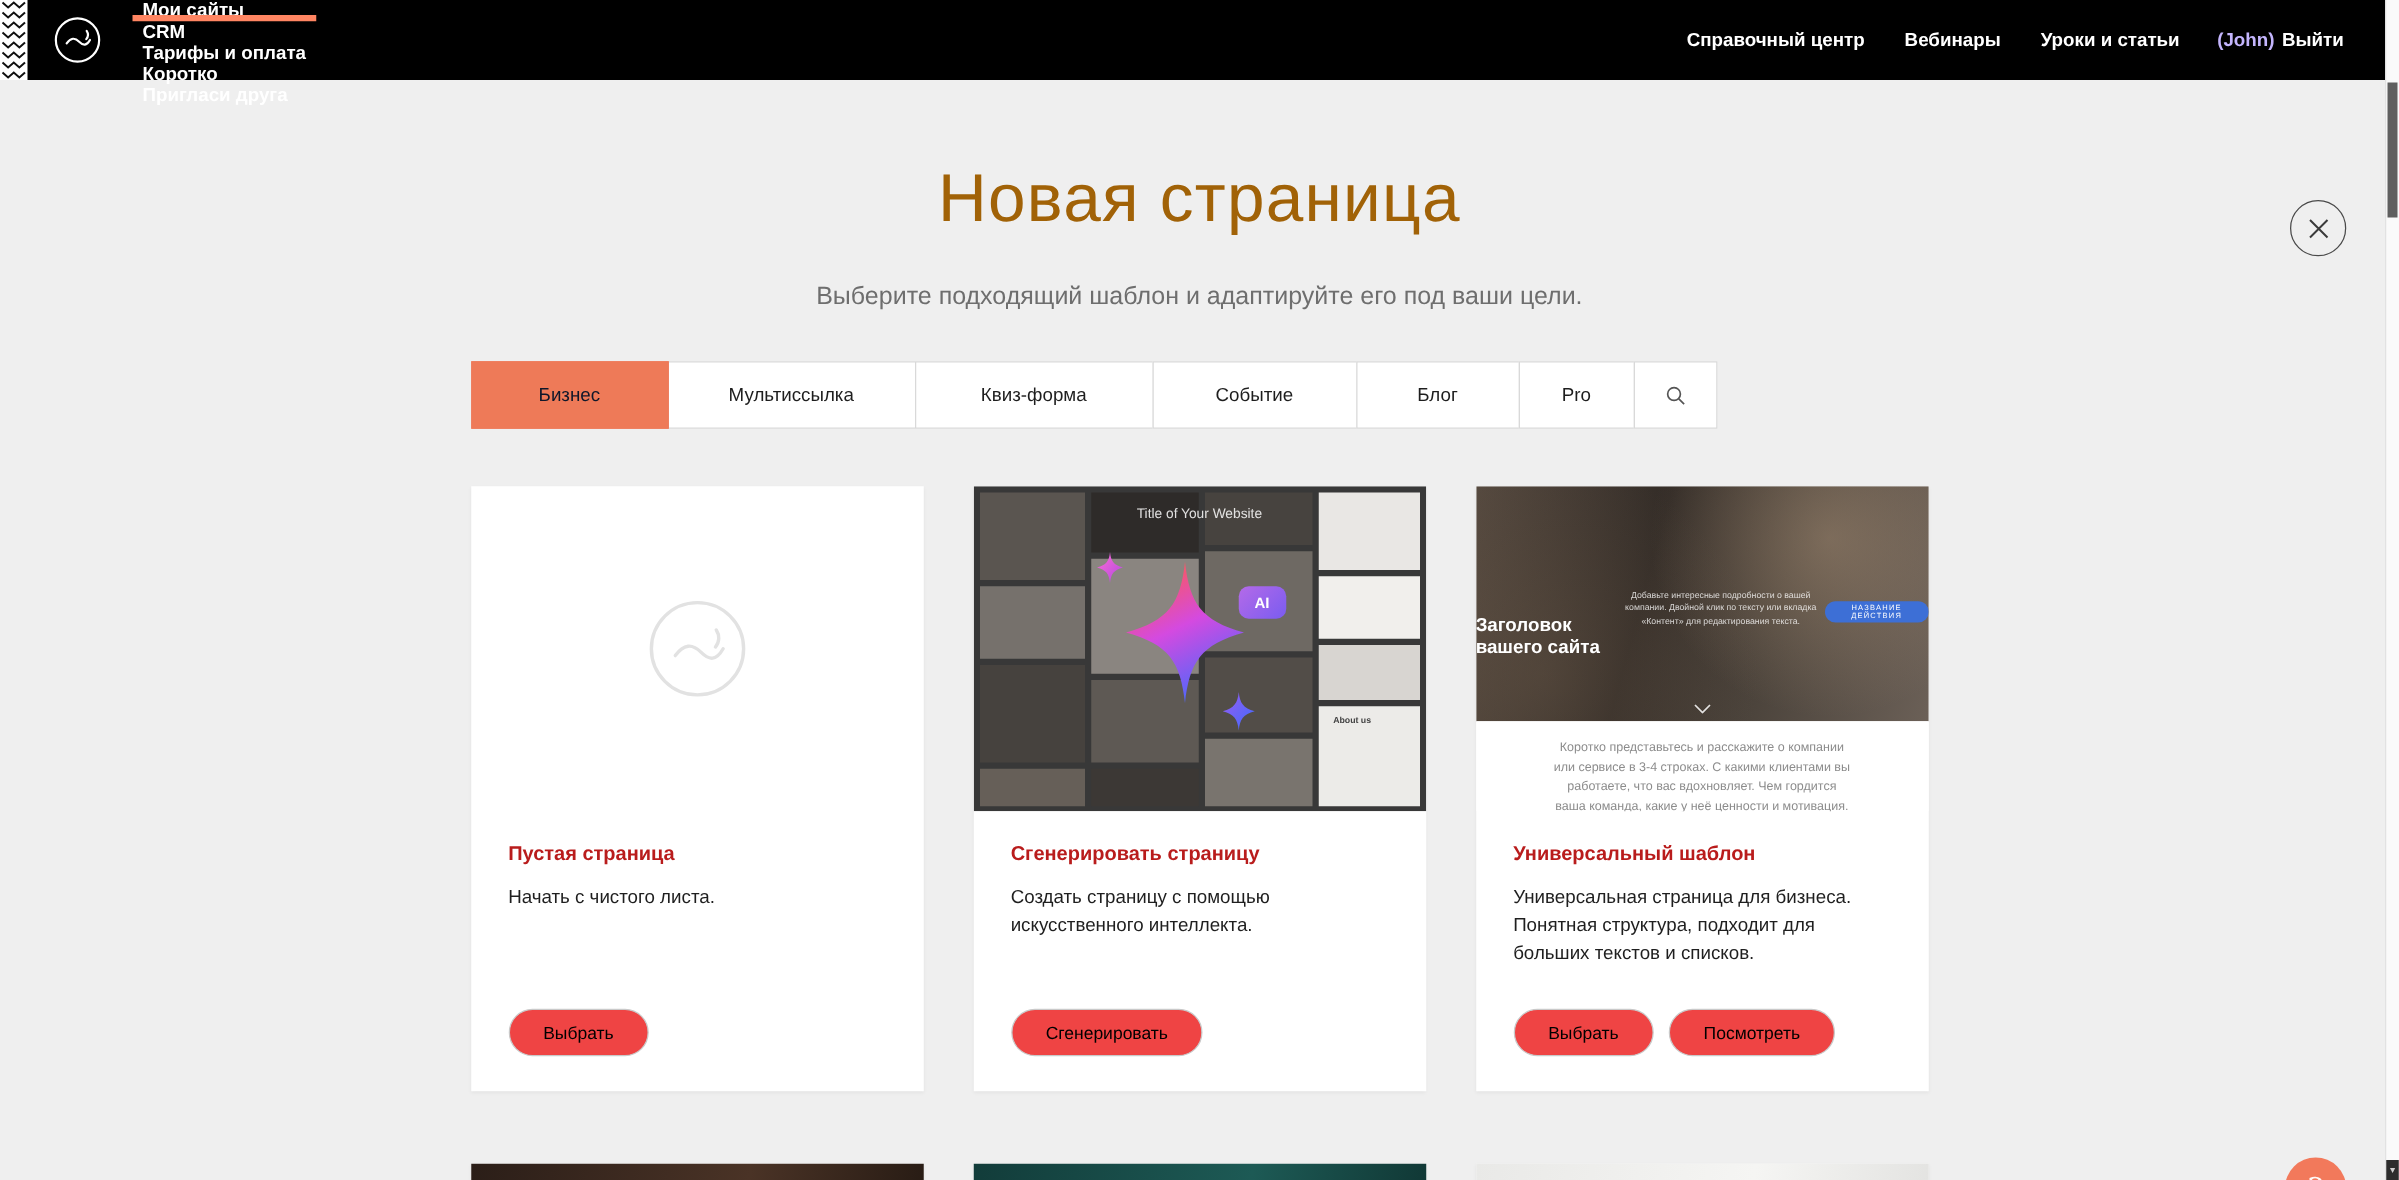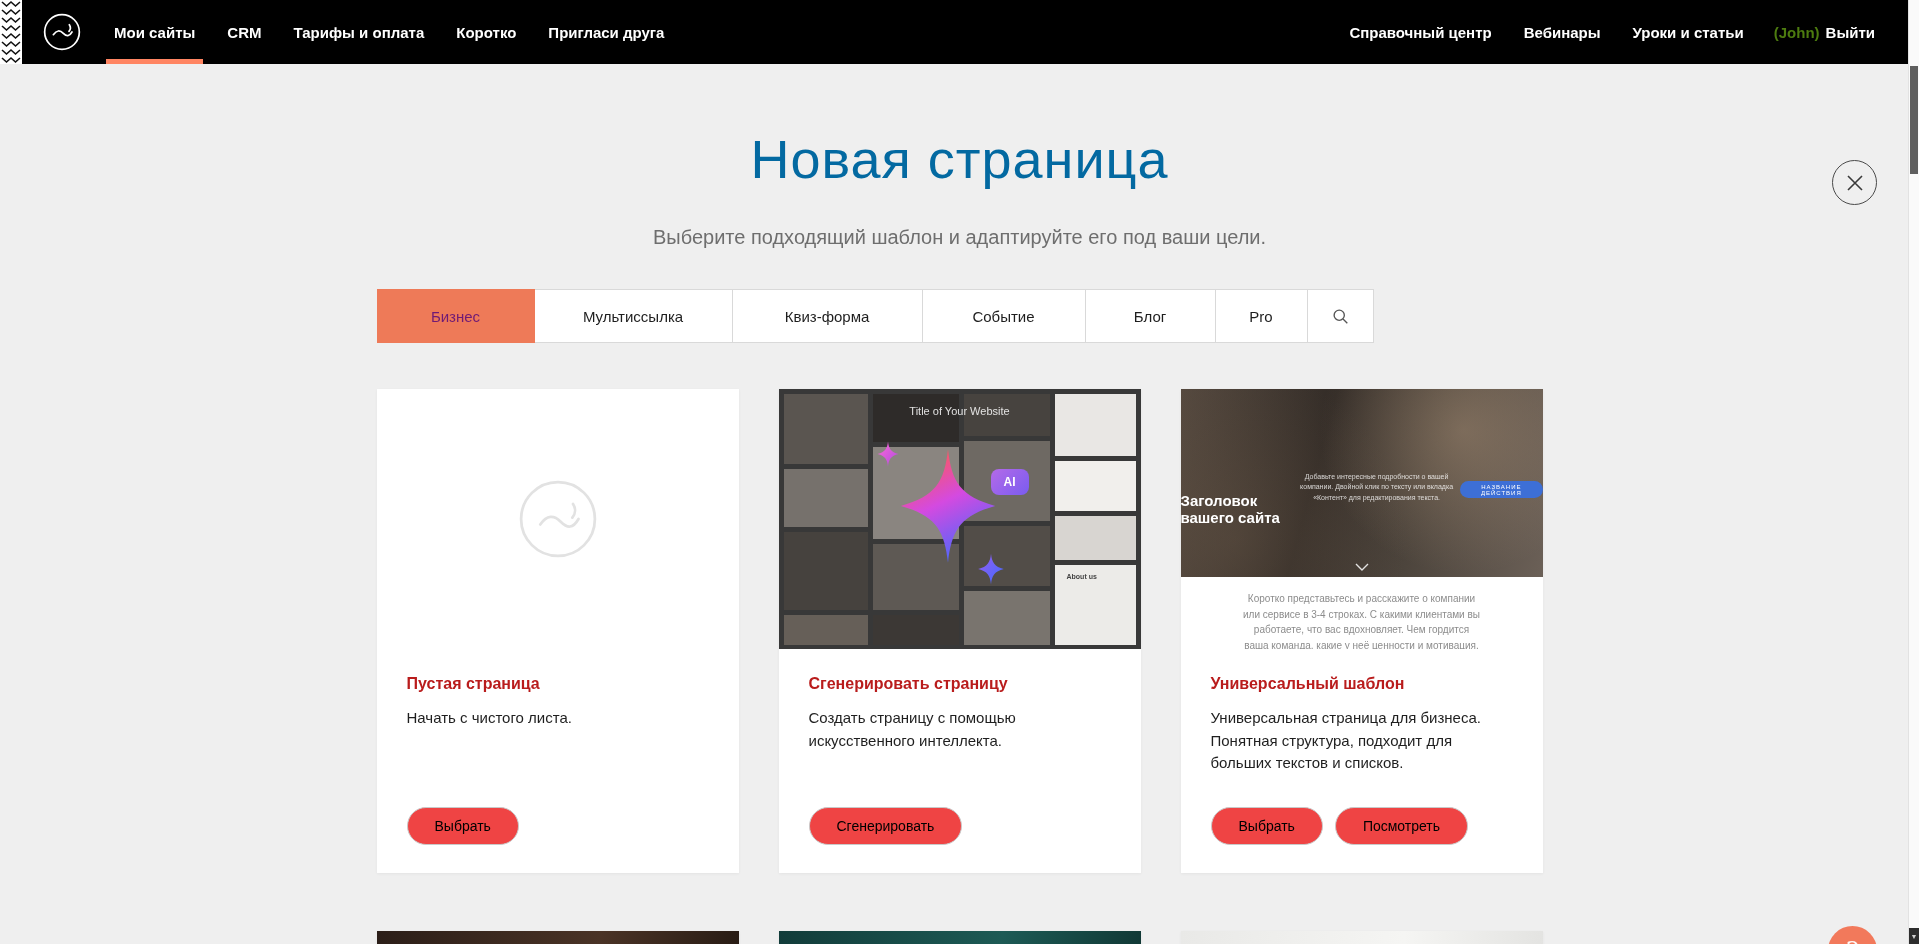--- a/index.html
+++ b/index.html
@@ -6,49 +6,49 @@
   html, body { width: 1919px; height: 944px; overflow: hidden; background: #efefef;
     font-family: "Liberation Sans", sans-serif; }
 
   
   .navbar { position: relative; z-index: 5; display: flex; align-items: stretch;
     height: 64px; background: #000; color: #fff; }
   .zigzag { width: 22px; height: 64px; background: #fff; flex: none; }
   .logo-wrap { display: flex; align-items: center; margin-left: 20px; flex: none; }
   .logo-svg { width: 40px; height: 40px; color: #fff; }
   .nav-group { display: flex; align-items: stretch; }
-  .nav-left { margin-left: 16px; }
+  .nav-left { margin-left: 16px; flex-direction: column; }
   .nav-right { margin-left: auto; padding-right: 30px; }
   .nav-item { position: relative; display: flex; align-items: center; padding: 0 16px;
     font-size: 15px; font-weight: 600; color: #fff; cursor: pointer; white-space: nowrap; }
   .nav-item--active .active-bar { position: absolute; left: 8px; right: 8px; bottom: 0;
     height: 5px; background: #ff8562; }
   .nav-user { display: flex; align-items: center; padding: 0 14px; font-size: 15px;
     font-weight: 600; cursor: pointer; white-space: nowrap; }
-  .nav-user .uname { color: #4d7c0f; margin-right: 6px; }
+  .nav-user .uname { color: #c4b5fd; margin-right: 6px; }
 
   
   .main { position: relative; height: 880px; background: #efefef; }
   .close-btn { position: absolute; top: 32px; right: 42px; width: 45px; height: 45px;
     border-radius: 50%; border: 1.5px solid #4a4a4a; background: transparent; color: #3a3a3a;
     display: flex; align-items: center; justify-content: center; cursor: pointer; }
   .close-btn svg { width: 18px; height: 18px; }
 
   .page-title { margin-top: 64px; text-align: center; font-size: 54px; font-weight: 300;
-    letter-spacing: 1px; color: #0369a1; }
+    letter-spacing: 1px; color: #a16207; }
   .page-subtitle { margin-top: 36px; text-align: center; font-size: 20px; font-weight: 300;
     color: #6e6e6e; }
 
   
   .tabs { width: 1166px; margin: 40px auto 0; display: flex; height: 54px; }
   .tab { background: #fff; border: 1px solid #d9d9d9; margin-left: -1px; display: flex;
     align-items: center; justify-content: center; font-size: 15px; color: #1e1e1e;
     cursor: pointer; position: relative; }
   .tab:first-child { margin-left: 0; }
-  .tab--active { background: #ee7a58; border-color: #ee7a58; color: #701a75; z-index: 2; }
+  .tab--active { background: #ee7a58; border-color: #ee7a58; color: #0f172a; z-index: 2; }
   .tab--search svg { width: 17px; height: 17px; color: #555; }
 
   
   .grid { width: 1166px; margin: 46px auto 0; display: grid;
     grid-template-columns: repeat(3, 362px); gap: 58px 40px; }
   .card { background: #fff; height: 484px; display: flex; flex-direction: column;
     box-shadow: 0 1px 3px rgba(0,0,0,.05); }
   .card-preview { height: 260px; flex: none; position: relative; overflow: hidden; }
   .card-body { flex: 1; padding: 26px 30px 28px; display: flex; flex-direction: column; }
   .card-title { font-size: 16px; font-weight: 700; color: #b91c1c; margin-bottom: 14px; }

